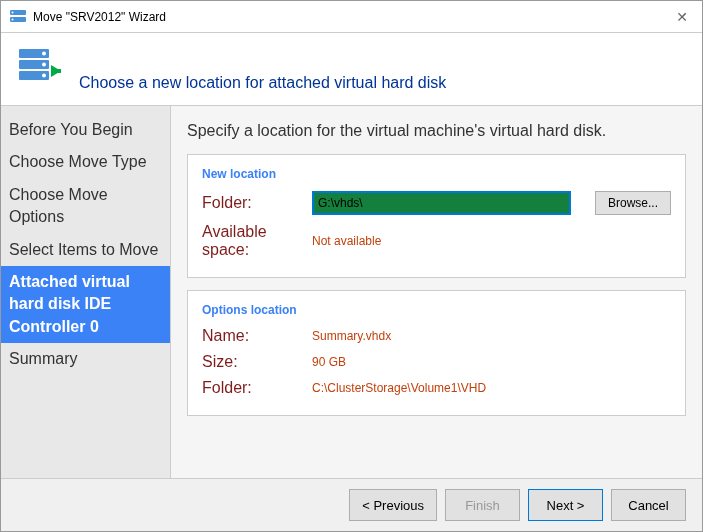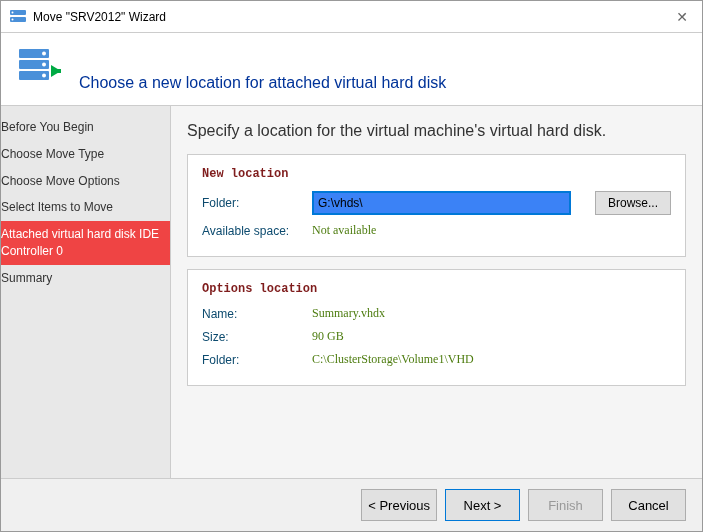--- a/index.html
+++ b/index.html
@@ -83,30 +83,31 @@
 
     .sidebar {
       width: 170px;
       background: #e8e8e8;
       border-right: 1px solid #ccc;
       padding: 8px 0;
       flex-shrink: 0;
     }
 
     .sidebar-item {
-      padding: 5px 0;
+      padding: 5px 8px;
       cursor: pointer;
       color: #333;
-      font-size: 12px;
+      font-size: 16px;
       line-height: 1.4;
     }
 
     .sidebar-item.active {
-      background: #ef4444;
+      background: #3b82f6;
       color: #fff;
+      font-weight: bold;
     }
 
     .main-content {
       flex: 1;
       padding: 16px;
       overflow-y: auto;
       background: #f5f5f5;
     }
 
     .intro-text {
@@ -119,58 +120,56 @@
       border: 1px solid #ccc;
       background: #fff;
       margin-bottom: 12px;
       padding: 12px 14px;
     }
 
     .section-title {
       font-size: 12px;
       font-weight: 600;
       margin-bottom: 10px;
-      color: #7f1d1d;
-      font-family: Liberation Mono, monospace;
+      color: #3b82f6;
     }
 
     .field-row {
       display: flex;
       align-items: center;
       margin-bottom: 6px;
       margin-top: 8px;
     }
 
     .field-label {
       width: 110px;
-      color: #0c4a6e;
-      font-size: 12px;
+      color: #7f1d1d;
+      font-size: 16px;
       flex-shrink: 0;
     }
 
     .field-value {
-      color: #4d7c0f;
-      font-size: 12px;
-      font-family: Liberation Serif, serif;
+      color: #c2410c;
+      font-size: 12px;
     }
 
     .folder-input-row {
       display: flex;
       align-items: center;
       margin-bottom: 6px;
     }
 
     .folder-input {
       flex: 1;
       height: 24px;
       border: 2px solid #0078d7;
       padding: 0 4px;
       font-size: 12px;
       outline: none;
-      background: #3b82f6;
+      background: #15803d;
       color: #000;
     }
 
     .browse-btn {
       margin-left: 24px;
       height: 24px;
       padding: 0 12px;
       background: #e1e1e1;
       border: 1px solid #adadad;
       cursor: pointer;
@@ -186,21 +185,21 @@
       display: flex;
       justify-content: flex-end;
       align-items: center;
       gap: 8px;
       flex-shrink: 0;
     }
 
     .footer-btn {
       height: 32px;
       min-width: 75px;
-      padding: 0 6px;
+      padding: 0 12px;
       border: 1px solid #adadad;
       background: #e1e1e1;
       cursor: pointer;
       font-size: 13px;
       color: #000;
     }
 
     .footer-btn.primary {
       background: #e1e1e1;
       border: 1px solid #0078d7;
@@ -288,17 +287,17 @@
         <div class="field-row">
           <span class="field-label">Folder:</span>
           <span class="field-value">C:\ClusterStorage\Volume1\VHD</span>
         </div>
       </div>
     </div>
   </div>
 
   <div class="footer">
     <button class="footer-btn">&lt; Previous</button>
+    <button class="footer-btn" disabled="">Finish</button>
     <button class="footer-btn primary">Next &gt;</button>
-    <button class="footer-btn" disabled="">Finish</button>
     <button class="footer-btn">Cancel</button>
   </div>
 </div>
 
 </body></html>

